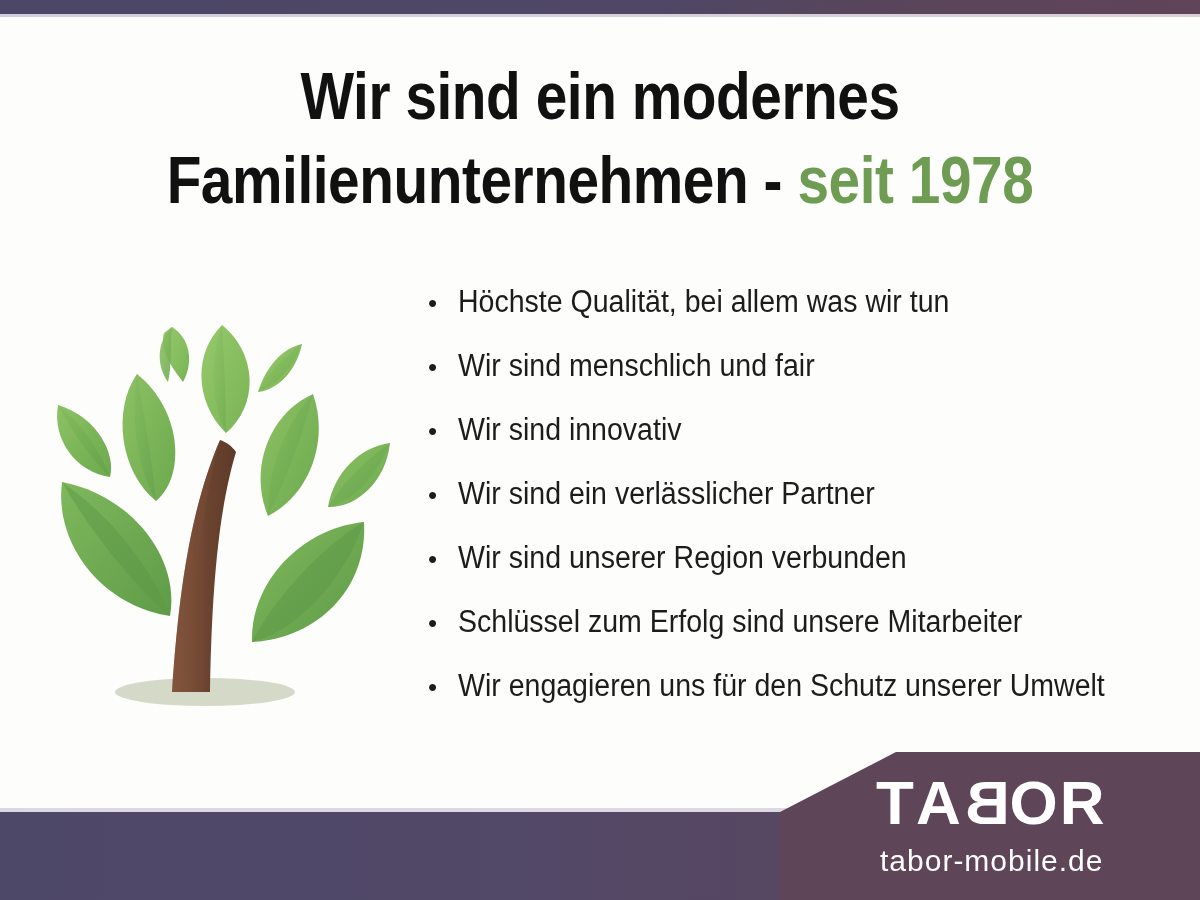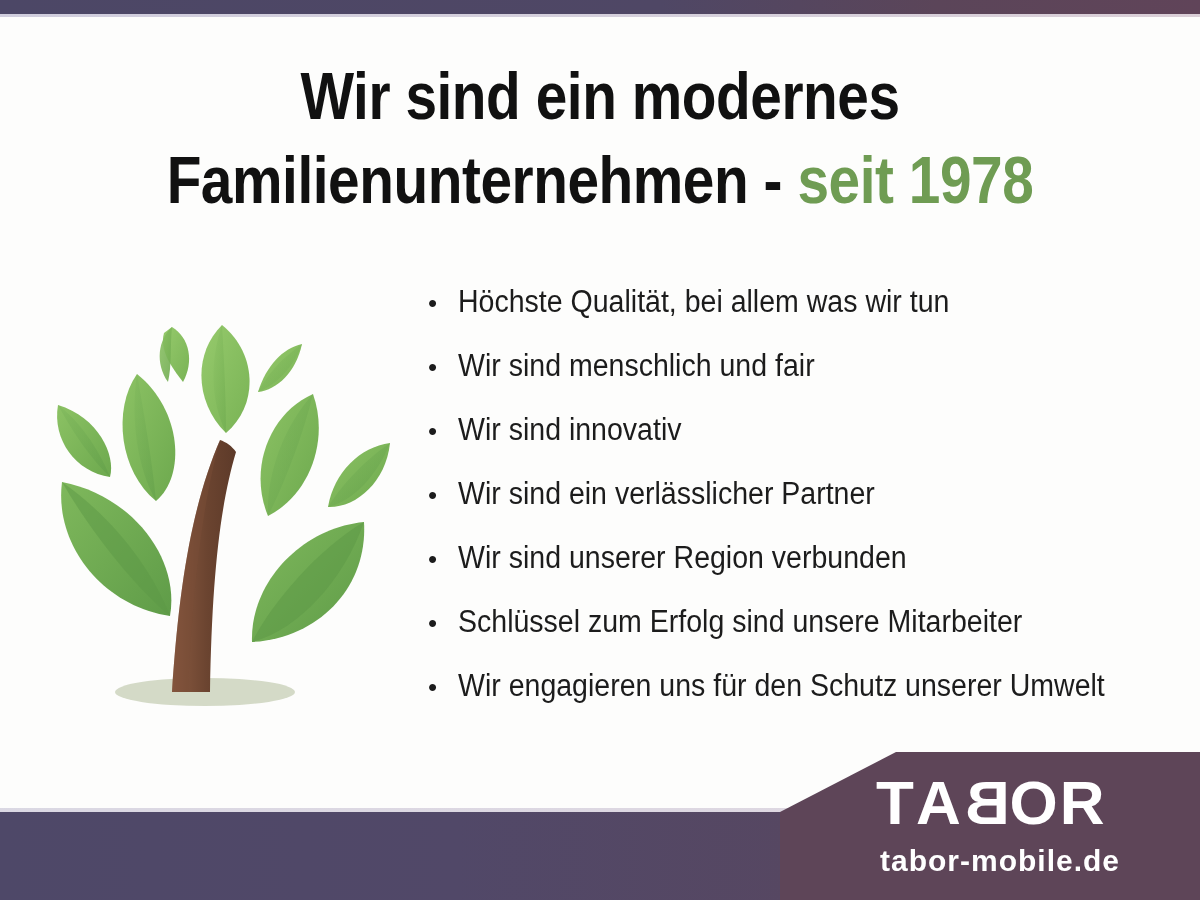--- a/index.html
+++ b/index.html
@@ -148,21 +148,20 @@
   }
   .logo-url {
     position: absolute;
     left: 100px;
     top: 92px;
     font-family: "Liberation Sans", "DejaVu Sans", sans-serif;
     font-size: 30px;
     letter-spacing: 1px;
     color: #ffffff;
     white-space: nowrap;
-    font-weight: bold;
   }
 </style>
 </head>
 <body>
 
 <div class="slide">
 
   <div class="topbar"></div>
   <div class="topbar-hairline"></div>
 

